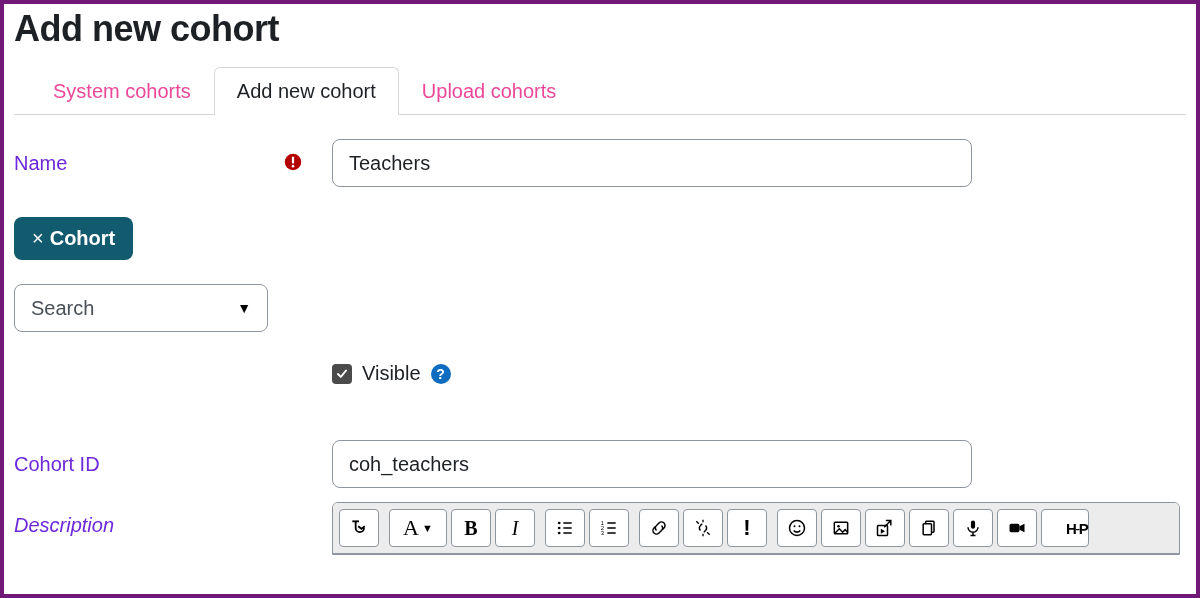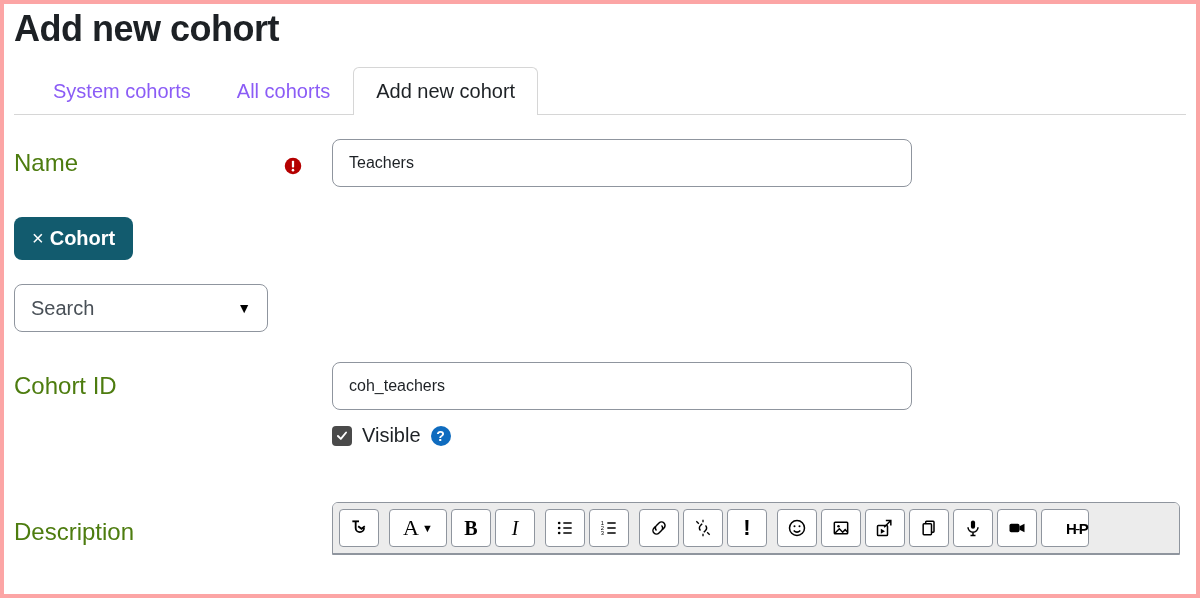--- a/index.html
+++ b/index.html
@@ -3,21 +3,21 @@
 <meta charset="utf-8">
 <style>
   * { box-sizing: border-box; }
   body {
     margin: 0;
     font-family: -apple-system, "Helvetica Neue", Arial, sans-serif;
     background: #fff;
     color: #1d2125;
   }
   .frame {
-    border: 4px solid #fca5a5;
+    border: 4px solid #701a75;
     width: 1200px;
     height: 598px;
     overflow: hidden;
     position: relative;
     padding: 4px 10px 0 10px;
   }
   h1.page-title {
     font-size: 36px;
     font-weight: 800;
     margin: 0 0 16px 0;
@@ -25,21 +25,21 @@
   }
   .tabs {
     display: flex;
     border-bottom: 1px solid #d6d6d6;
     padding-left: 16px;
     gap: 0;
   }
   .tab {
     padding: 12px 22px;
     font-size: 20px;
-    color: #8b5cf6;
+    color: #ec4899;
     cursor: pointer;
     border: 1px solid transparent;
     border-bottom: none;
     border-top-left-radius: 6px;
     border-top-right-radius: 6px;
     position: relative;
     top: 1px;
   }
   .tab.active {
     color: #1d2125;
@@ -53,41 +53,41 @@
     display: flex;
     align-items: flex-start;
     margin-bottom: 30px;
   }
   .form-row.tight { margin-bottom: 14px; }
   .label-col {
     width: 318px;
     display: flex;
     align-items: center;
     min-height: 48px;
-    font-size: 24px;
-    color: #4d7c0f;
+    font-size: 20px;
+    color: #6d28d9;
     position: relative;
   }
   .req-icon {
     position: absolute;
     right: 30px;
     top: 14px;
     width: 18px;
     height: 18px;
   }
   .input-col {
     flex: 1;
   }
   .text-input {
-    width: 580px;
+    width: 640px;
     height: 48px;
     border: 1px solid #8f959e;
     border-radius: 8px;
     padding: 0 16px;
-    font-size: 16px;
+    font-size: 20px;
     color: #1d2125;
     outline: none;
   }
   .chip {
     display: inline-flex;
     align-items: center;
     background: #125b6e;
     color: #fff;
     font-size: 20px;
     font-weight: 700;
@@ -195,22 +195,22 @@
 </style>
 </head>
 <body>
 
 <div class="frame">
 
   <h1 class="page-title">Add new cohort</h1>
 
   <div class="tabs">
     <div class="tab">System cohorts</div>
-    <div class="tab">All cohorts</div>
     <div class="tab active">Add new cohort</div>
+    <div class="tab">Upload cohorts</div>
   </div>
 
   <div class="form-area">
 
     <div class="form-row">
       <div class="label-col">
         <span>Name</span>
         <span class="req-icon">
           <svg viewBox="0 0 24 24">
               <circle cx="12" cy="12" r="11" fill="#b50000"></circle>
@@ -230,46 +230,46 @@
           <span class="x">×</span>
           <span>Cohort</span>
         </div>
         <div class="select-like">
           <span>Search</span>
           <span class="caret">▼</span>
         </div>
       </div>
     </div>
 
-    <div class="form-row tight">
-      <div class="label-col">
-        <span>Cohort ID</span>
-      </div>
-      <div class="input-col">
-        <input class="text-input" type="text" value="coh_teachers" style="">
-      </div>
-    </div>
-
     <div class="form-row">
       <div class="label-col"></div>
       <div class="input-col">
         <div class="check-row">
           <span class="checkbox">
             <svg viewBox="0 0 24 24">
                 <path d="M5 12 l5 5 l9 -11" stroke="#fff" stroke-width="3.2" fill="none" stroke-linecap="round" stroke-linejoin="round"></path>
               </svg>
           </span>
           <span>Visible</span>
           <span class="help-icon">?</span>
         </div>
       </div>
     </div>
 
+    <div class="form-row tight">
+      <div class="label-col">
+        <span>Cohort ID</span>
+      </div>
+      <div class="input-col">
+        <input class="text-input" type="text" value="coh_teachers" style="">
+      </div>
+    </div>
+
     <div class="form-row" style="margin-bottom:0">
-      <div class="label-col" style="align-items:center; padding-top:12px;">
+      <div class="label-col" style="align-items:flex-start; padding-top:12px;font-style:italic;">
         <span>Description</span>
       </div>
       <div class="input-col">
         <div class="editor-wrap">
           <div class="toolbar">
 
             <div class="tb-group">
               <span class="tb-btn">
                 <svg viewBox="0 0 24 24">
                     <path d="M8 4 v8 a5 5 0 0 0 10 0" fill="none" stroke="#000" stroke-width="2.2"></path>

